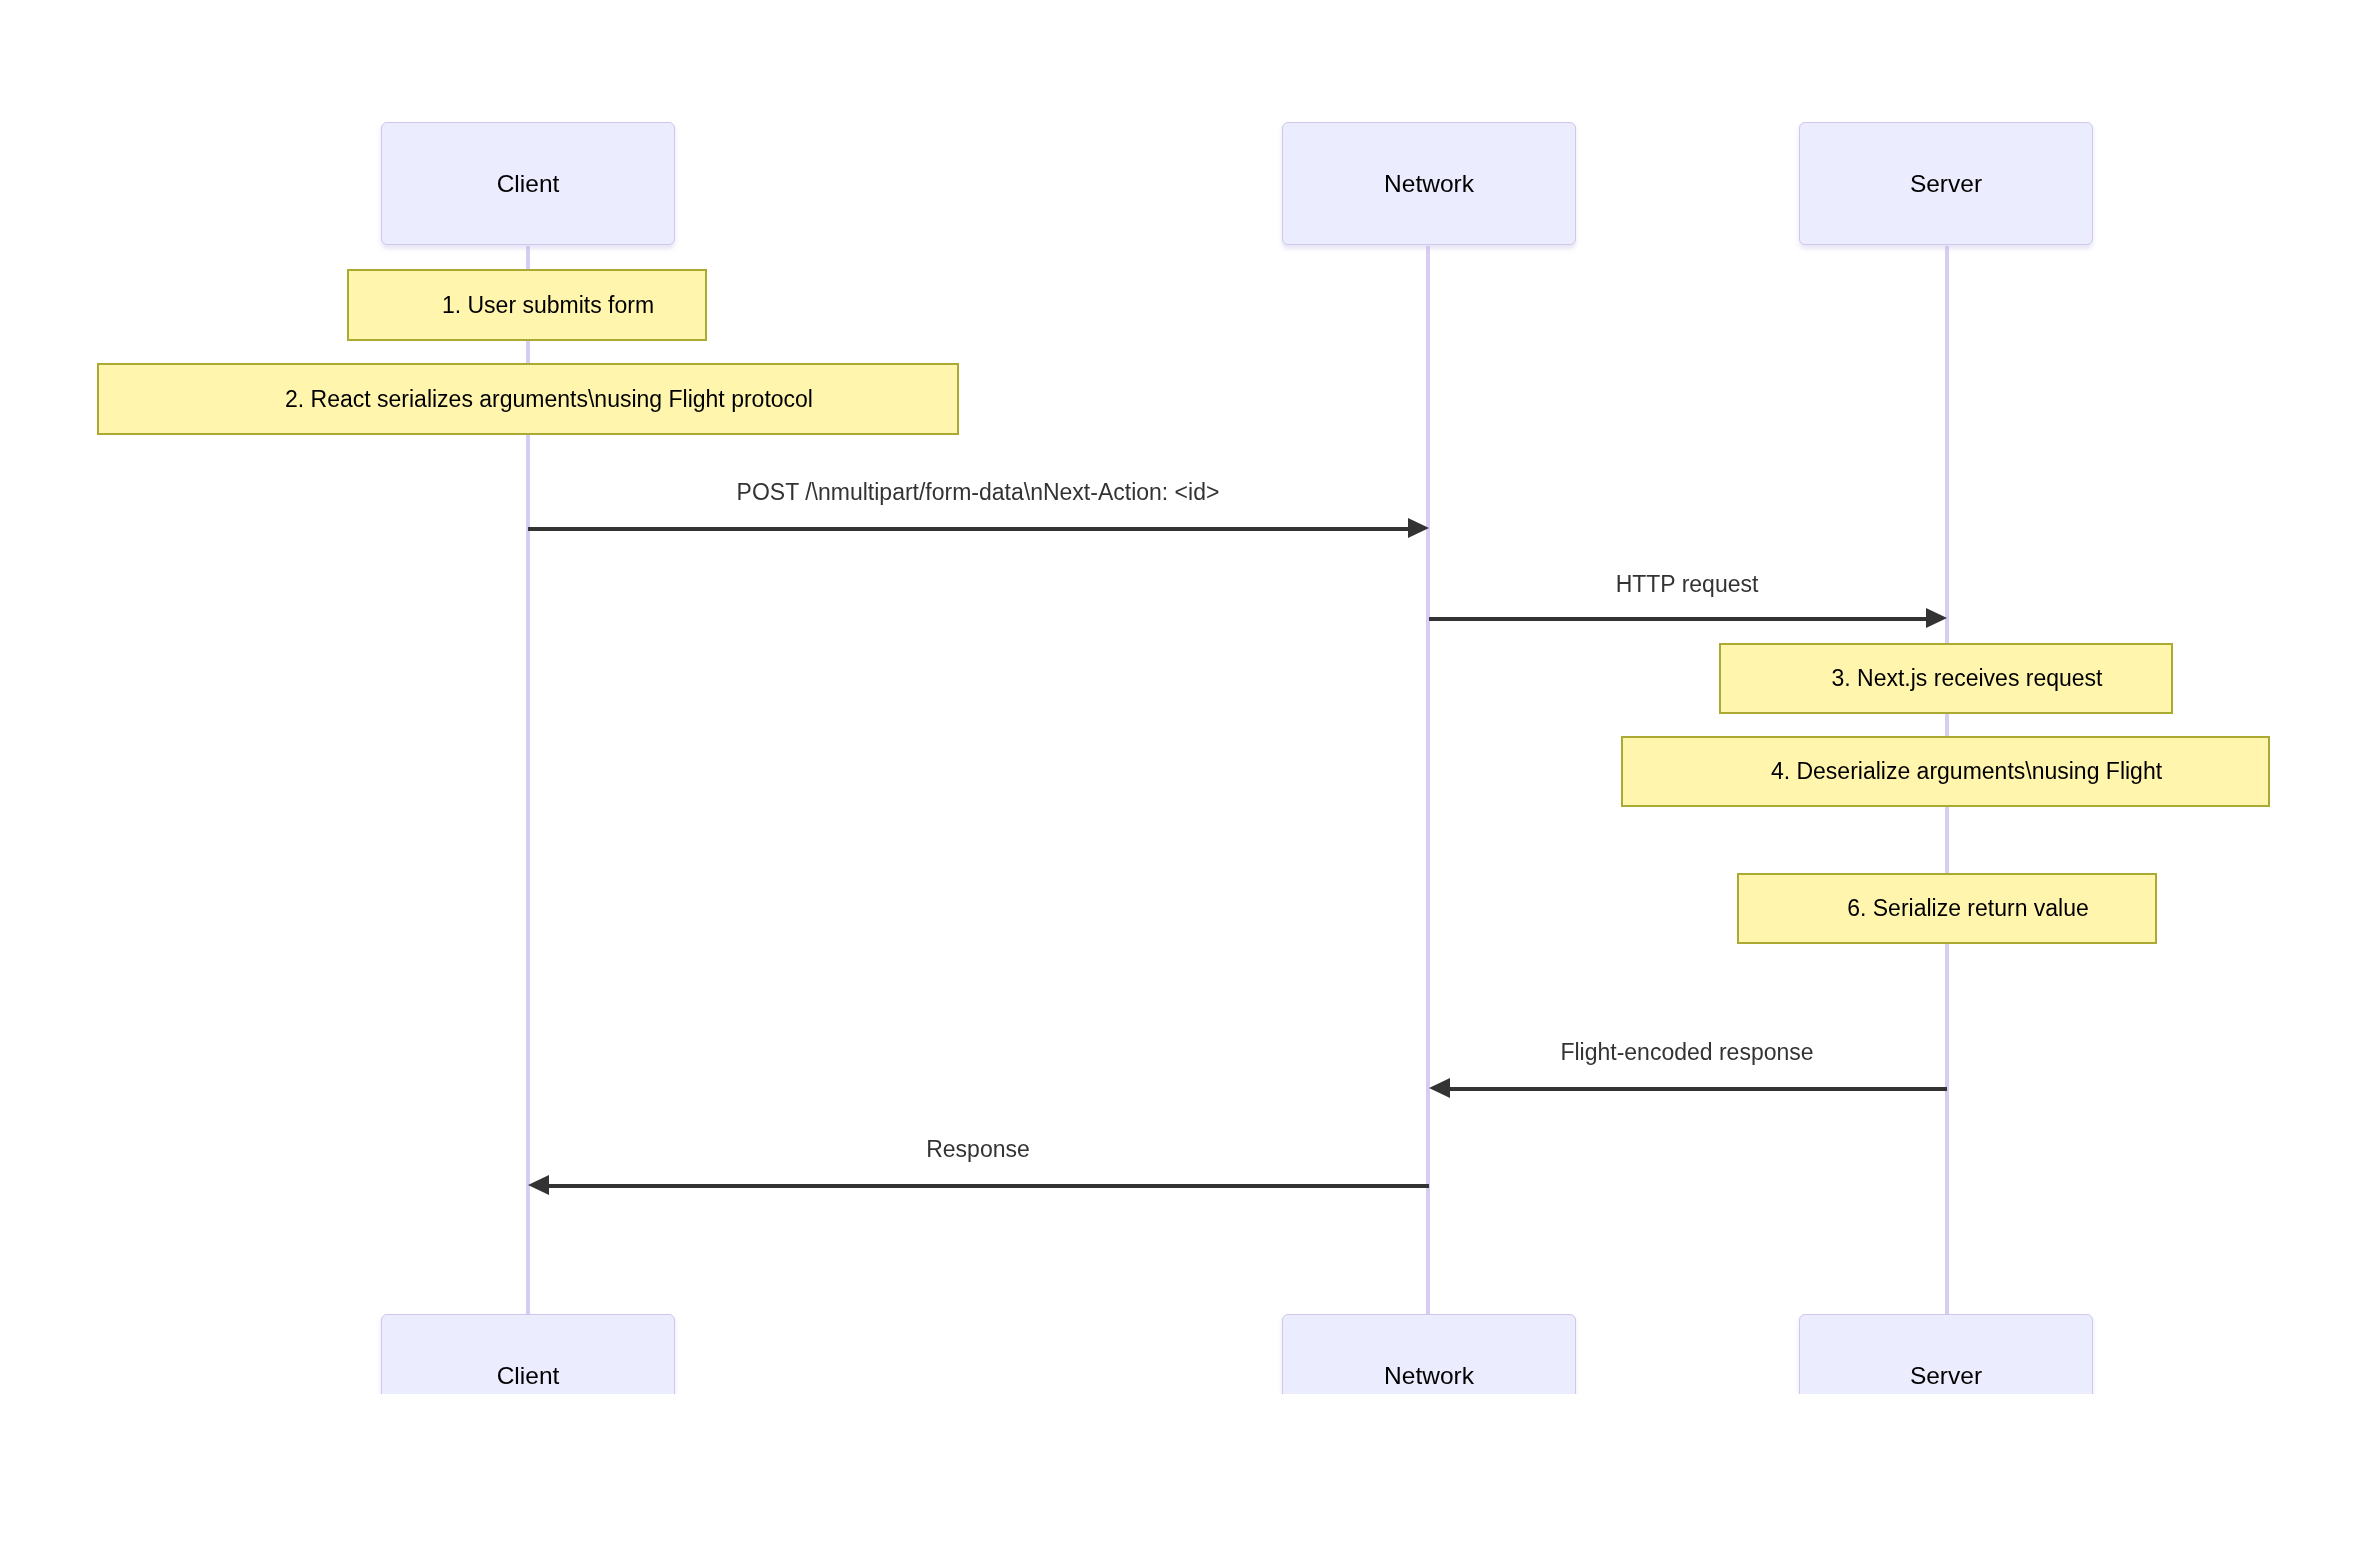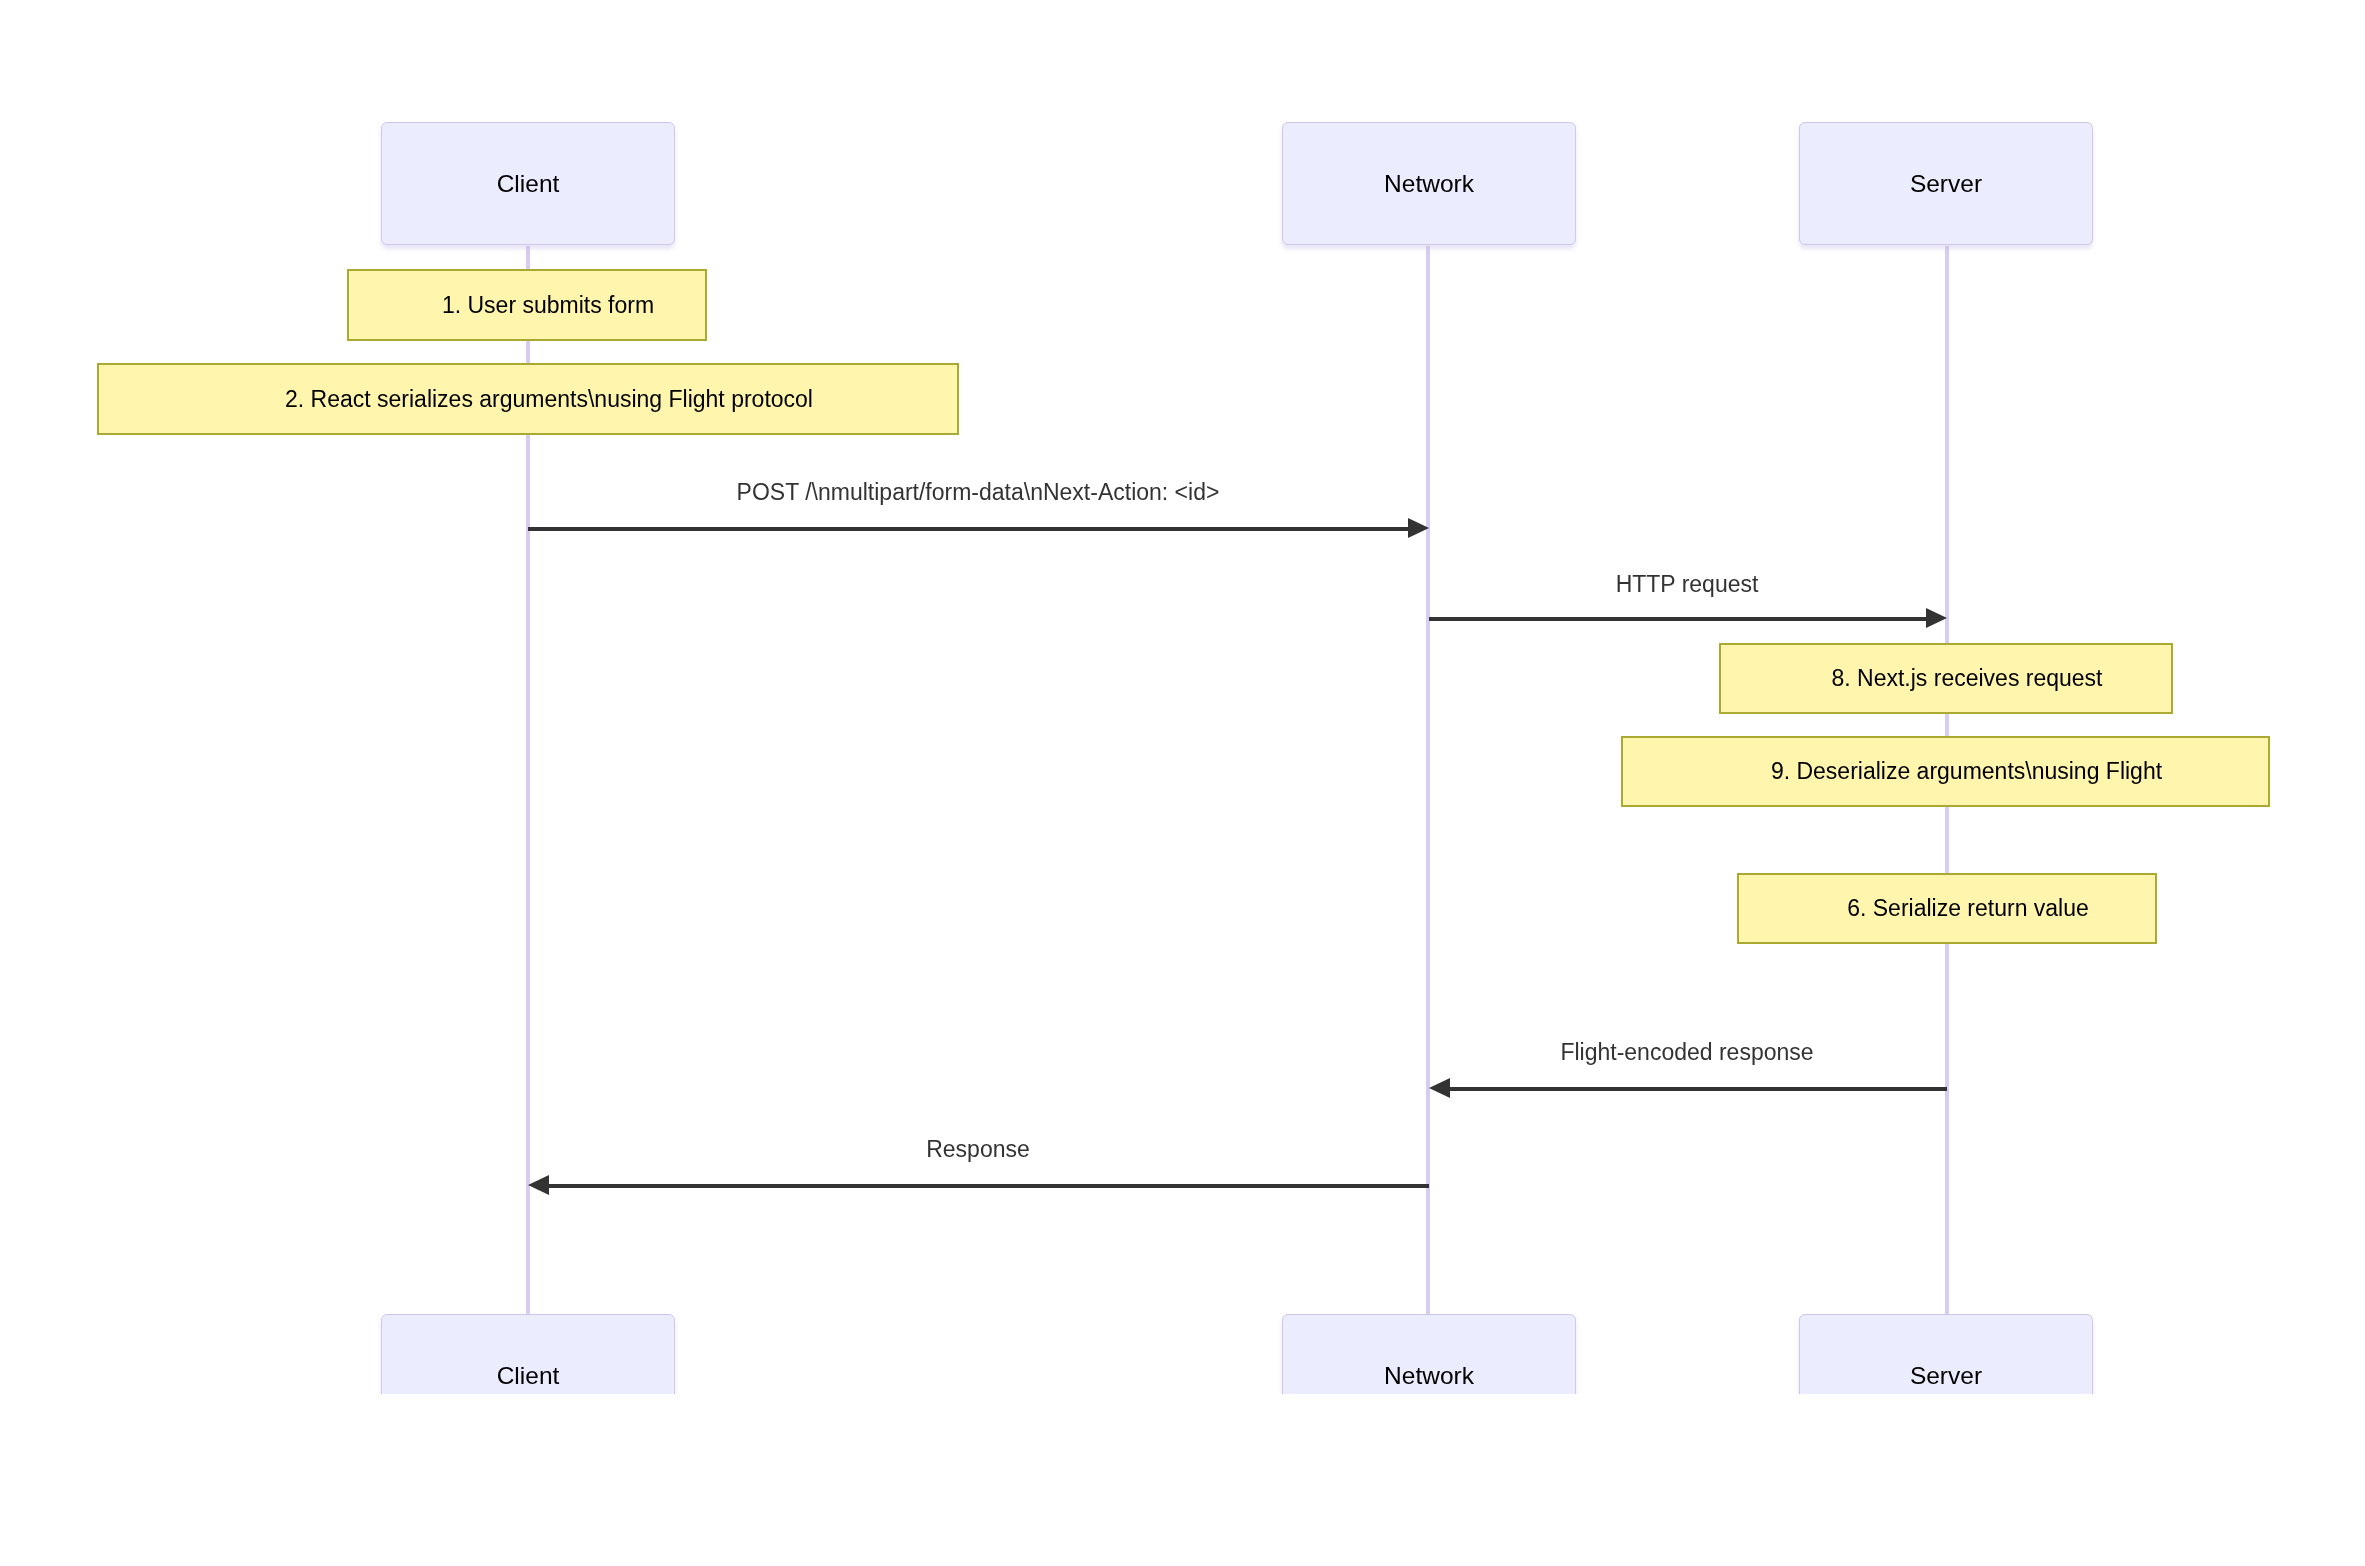--- a/index.html
+++ b/index.html
@@ -69,25 +69,25 @@
 
   <div class="msg-label" style="left:978px;top:479px">POST /\nmultipart/form-data\nNext-Action: &lt;id&gt;</div>
   <div class="msg-line" style="left:528px;top:527px;width:881px"></div>
   <div class="arrow-r" style="left:1408px;top:518px"></div>
 
   <div class="msg-label" style="left:1687px;top:571px">HTTP request</div>
   <div class="msg-line" style="left:1429px;top:617px;width:499px"></div>
   <div class="arrow-r" style="left:1926px;top:608px"></div>
 
   <div class="note" style="left:1719px;top:643px;width:454px;height:71px">
-    <span>8. Next.js receives request</span>
+    <span>3. Next.js receives request</span>
   </div>
 
   <div class="note" style="left:1621px;top:736px;width:649px;height:71px">
-    <span>9. Deserialize arguments\nusing Flight</span>
+    <span>4. Deserialize arguments\nusing Flight</span>
   </div>
 
 
   <div class="note" style="left:1737px;top:873px;width:420px;height:71px">
     <span>6. Serialize return value</span>
   </div>
 
   <div class="msg-label" style="left:1687px;top:1039px">Flight-encoded response</div>
   <div class="msg-line" style="left:1448px;top:1087px;width:499px"></div>
   <div class="arrow-l" style="left:1429px;top:1078px"></div>

